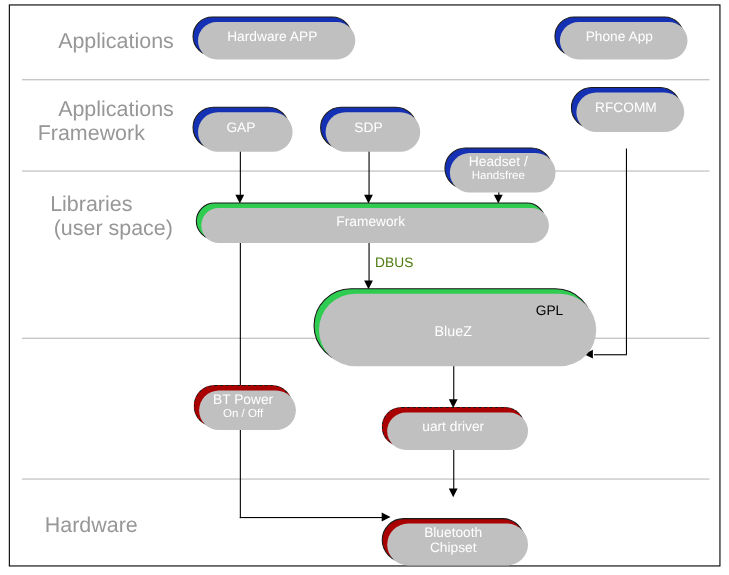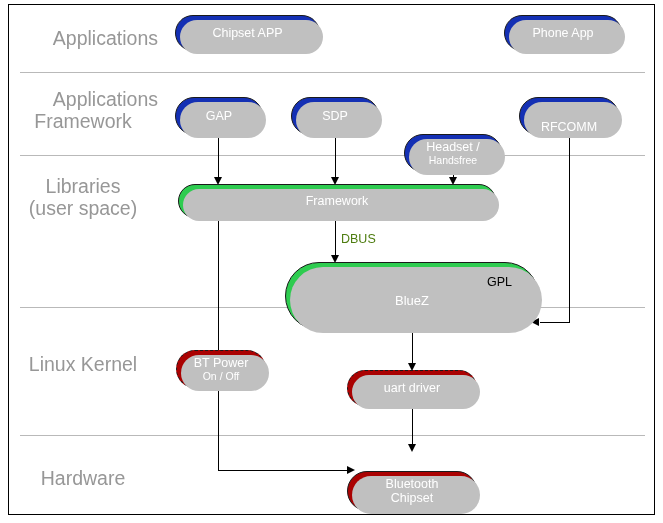--- a/index.html
+++ b/index.html
@@ -110,23 +110,22 @@
   <div class="sep" style="top:155px;"></div>
   <div class="sep" style="top:307px;"></div>
   <div class="sep" style="top:435px;"></div>
 
   <div class="layer-label" style="top:27px;">Applications</div>
 
   <div class="layer-label" style="top:88px;">Applications</div>
   <div class="layer-label center" style="top:110px;">Framework</div>
 
   <div class="layer-label center" style="top:175px;">Libraries</div>
-  <div class="layer-label center" style="top:197px;">(user space)</div>
-
-  <div class="layer-label center" style="top:353px;">Linux Kernel</div>
+  <div class="layer-label center" style="top:197px;margin-left:20px;">(user space)</div>
+
 
   <div class="layer-label center" style="top:467px;">Hardware</div>
 
   <div class="vline" style="left:218px;top:135px;height:45px;"></div>
   <div class="arrow-down" style="left:213.5px;top:177px;"></div>
 
   <div class="vline" style="left:335px;top:135px;height:45px;"></div>
   <div class="arrow-down" style="left:330.5px;top:177px;"></div>
 
   <div class="vline" style="left:453px;top:135px;height:45px;"></div>
@@ -145,21 +144,21 @@
 
   <div class="vline" style="left:412px;top:406px;height:42px;"></div>
   <div class="arrow-down" style="left:407.5px;top:444px;"></div>
 
   <div class="vline" style="left:218px;top:217px;height:254px;"></div>
   <div class="hline" style="left:218px;top:470px;width:130px;"></div>
   <div class="arrow-right" style="left:347px;top:465.5px;"></div>
 
   <div class="node blue" style="left:175px;top:15px;width:145px;height:36px;border-radius:18px;">
     <div class="shadow" style="border-radius:18px;"></div>
-    <div class="t1">Chipset APP</div>
+    <div class="t1">Hardware APP</div>
   </div>
 
   <div class="node blue" style="left:504px;top:15px;width:118px;height:36px;border-radius:18px;">
     <div class="shadow" style="border-radius:18px;"></div>
     <div class="t1">Phone App</div>
   </div>
 
   <div class="node blue" style="left:175px;top:97px;width:88px;height:38px;border-radius:19px;">
     <div class="shadow" style="border-radius:19px;"></div>
     <div class="t1">GAP</div>
@@ -169,21 +168,21 @@
     <div class="shadow" style="border-radius:19px;"></div>
     <div class="t1">SDP</div>
   </div>
 
   <div class="node blue" style="left:404px;top:97px;width:98px;height:38px;border-radius:19px;margin-top:37px;">
     <div class="shadow" style="border-radius:19px;"></div>
     <div class="t1">Headset /</div>
     <div class="t2">Handsfree</div>
   </div>
 
-  <div class="node blue" style="left:519px;top:97px;width:100px;height:38px;border-radius:19px;justify-content:flex-end;">
+  <div class="node blue" style="left:519px;top:79px;width:100px;height:38px;border-radius:19px;">
     <div class="shadow" style="border-radius:19px;"></div>
     <div class="t1">RFCOMM</div>
   </div>
 
   <div class="node green" style="left:178px;top:184px;width:318px;height:34px;border-radius:17px;">
     <div class="shadow" style="border-radius:17px;"></div>
     <div class="t1">Framework</div>
   </div>
 
   <div class="node green" style="left:285px;top:262px;width:254px;height:68px;border-radius:34px;align-items:center;">

